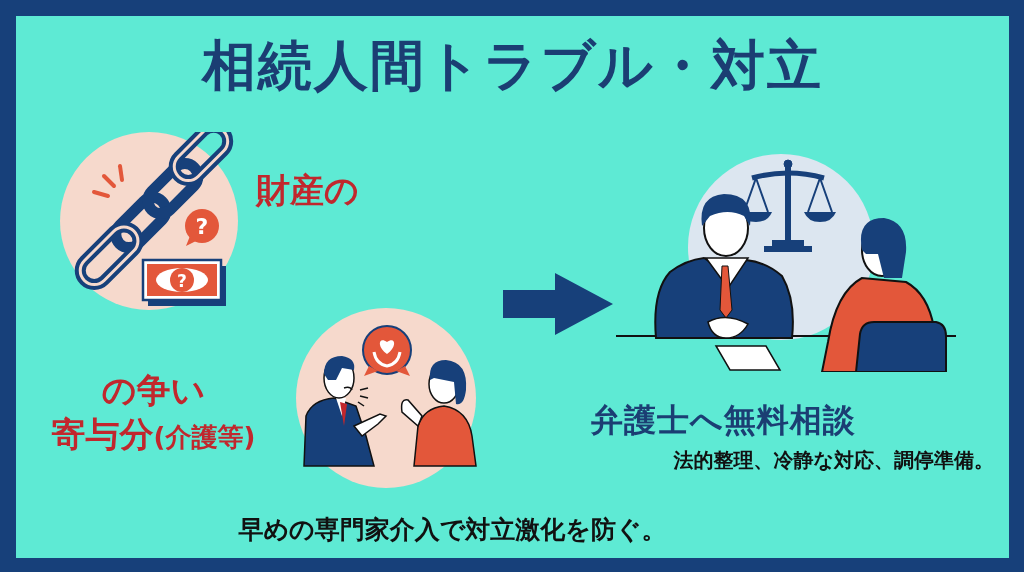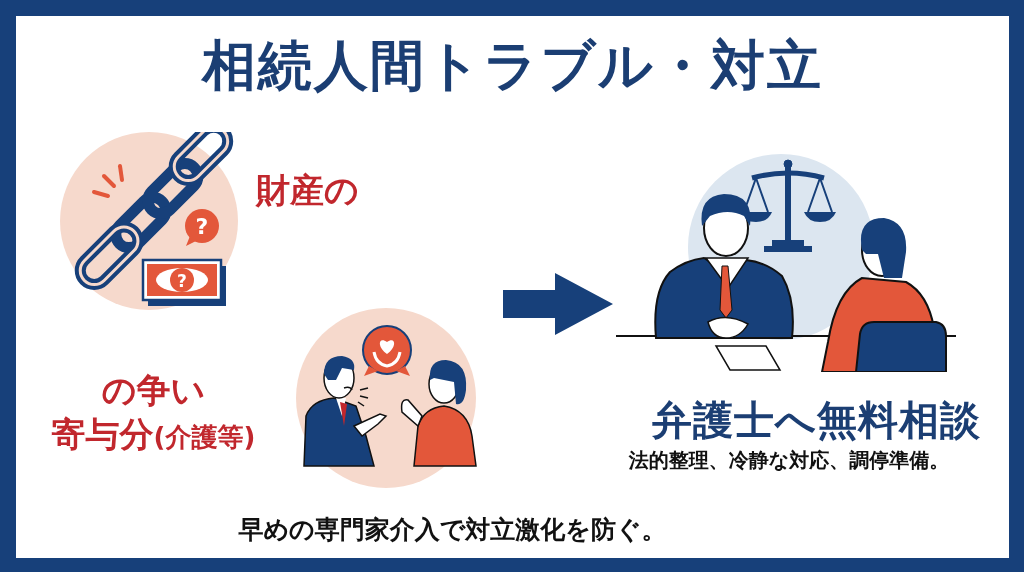--- a/index.html
+++ b/index.html
@@ -3,47 +3,47 @@
 <meta charset="utf-8">
 <style>
   html, body { margin: 0; padding: 0; }
   body {
     width: 1024px; height: 572px; overflow: hidden;
     background: #17407A;
     font-family: "DejaVu Sans", "Liberation Sans", sans-serif;
   }
   .frame {
     position: absolute; left: 16px; top: 16px; width: 993px; height: 542px;
-    background: #ffffff; overflow: hidden;
+    background: #5eead4; overflow: hidden;
   }
   .title {
     position: absolute; left: 0; top: 18px; width: 993px; text-align: center;
     font-size: 54px; font-weight: bold; color: #1B3E73; letter-spacing: 2px;
     line-height: 64px;
   }
   .circle {
     position: absolute; border-radius: 50%;
   }
   .circle.peach { background: #F6D9CC; }
   .circle.blue { background: #DCE6F0; }
   .red-text {
     position: absolute; color: #C1272D; font-weight: bold;
     font-size: 34px; line-height: 44px;
   }
   .red-text .small { font-size: 26px; }
   .arrow {
     position: absolute; left: 487px; top: 257px;
   }
   .cta-title {
-    position: absolute; left: 575px; top: 382px; width: 390px; text-align: right;
-    font-size: 40px; font-weight: bold; color: #1B3E73; letter-spacing: 1px;
+    position: absolute; left: 575px; top: 382px; width: 390px; text-align: left;
+    font-size: 32px; font-weight: bold; color: #1B3E73; letter-spacing: 1px;
     line-height: 44px;
   }
   .cta-sub {
-    position: absolute; left: 568px; top: 430px; width: 410px; text-align: center;
+    position: absolute; left: 568px; top: 430px; width: 410px; text-align: right;
     font-size: 20px; font-weight: bold; color: #111; line-height: 28px;
   }
   .footer-text {
     position: absolute; left: 0; top: 496px; width: 873px; text-align: center;
     font-size: 25px; font-weight: bold; color: #111; line-height: 36px;
   }
   svg { display: block; }
 </style>
 </head>
 <body>

